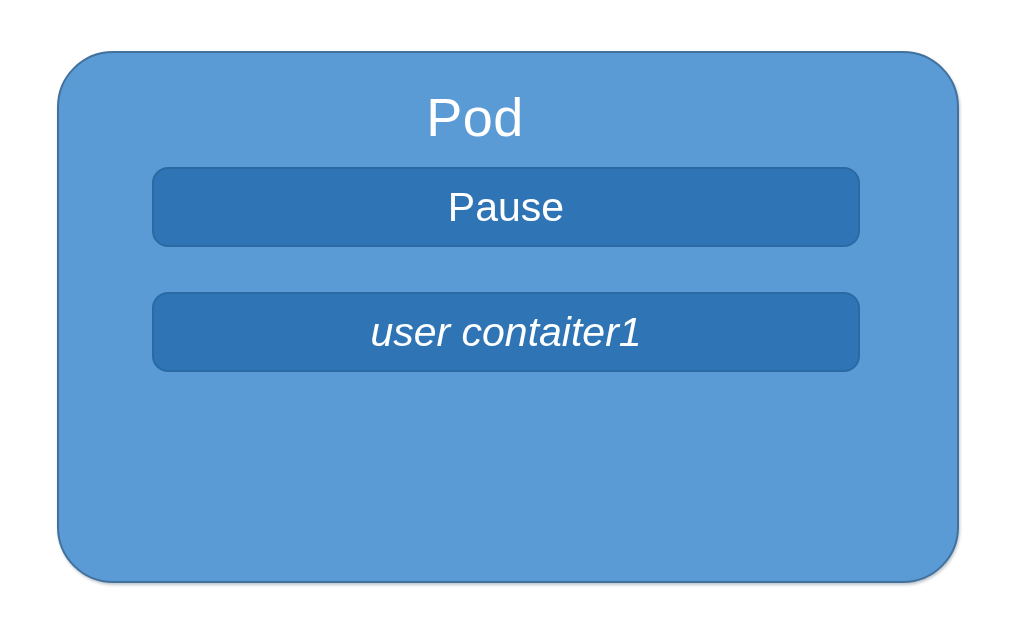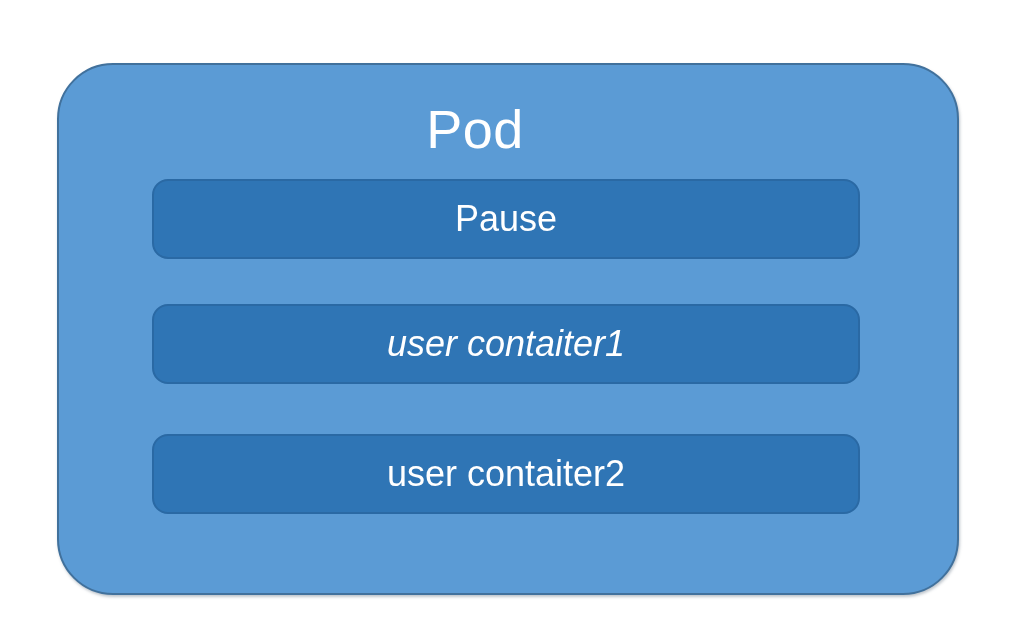--- a/index.html
+++ b/index.html
@@ -11,21 +11,21 @@
   .canvas {
     position: relative;
     width: 1012px;
     height: 635px;
     background: #ffffff;
     overflow: hidden;
   }
   .pod-box {
     position: absolute;
     left: 57px;
-    top: 63px;
+    top: 51px;
     width: 902px;
     height: 532px;
     box-sizing: border-box;
     background: var(--pod-fill, #5B9BD5);
     border: 2px solid var(--pod-border, #41719C);
     border-radius: 56px;
     box-shadow: 1px 2px 3px rgba(70, 90, 110, 0.35);
   }
   .pod-title {
     position: absolute;
@@ -50,38 +50,35 @@
     border: 2px solid var(--container-border, #2A69A4);
     border-radius: 16px;
     display: flex;
     align-items: center;
     justify-content: center;
   }
   .container-box.row-0 { top: 114px; }
   .container-box.row-1 { top: 239px; font-style: italic; }
   .container-box.row-2 { top: 369px; }
   .container-label {
-    font-size: 36px;
+    font-size: 41px;
     color: var(--label-text, #ffffff);
     font-weight: 400;
     white-space: nowrap;
   }
 </style>
 </head>
 <body>
 
 <div class="canvas">
   <div class="pod-box">
     <div class="pod-title">Pod</div>
 
     <div class="container-box row-0">
       <span class="container-label">Pause</span>
     </div>
 
     <div class="container-box row-1">
       <span class="container-label">user contaiter1</span>
     </div>
 
-    <div class="container-box row-2">
-      <span class="container-label">user contaiter2</span>
-    </div>
   </div>
 </div>
 
 </body></html>

